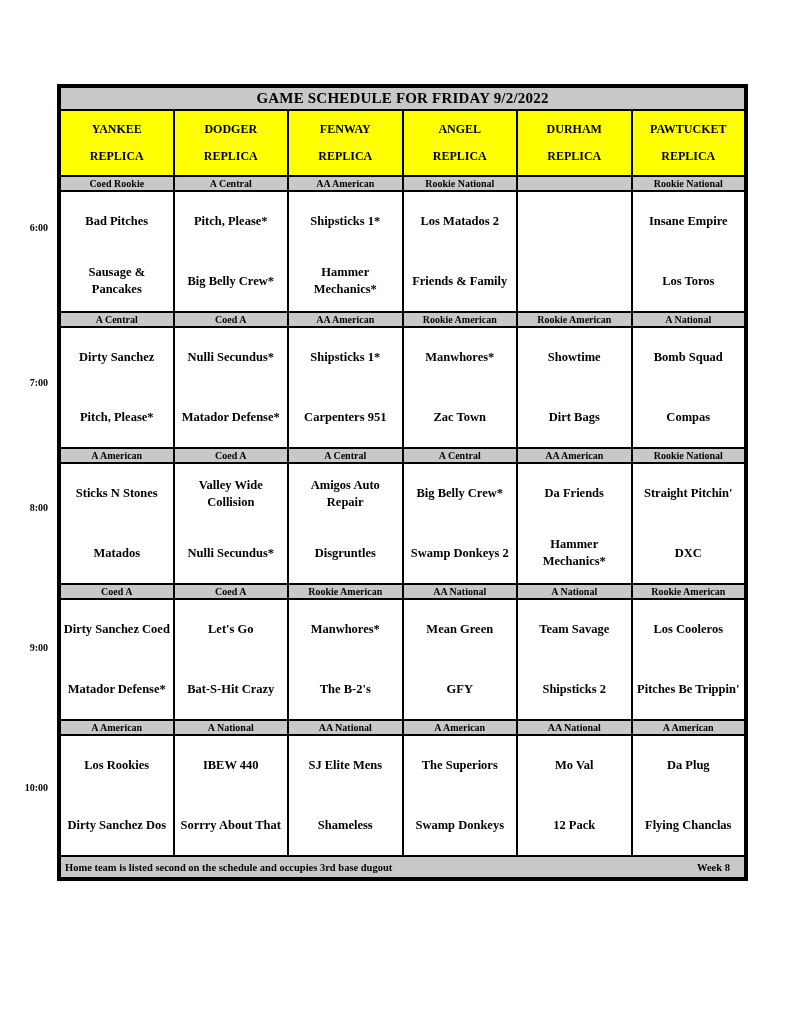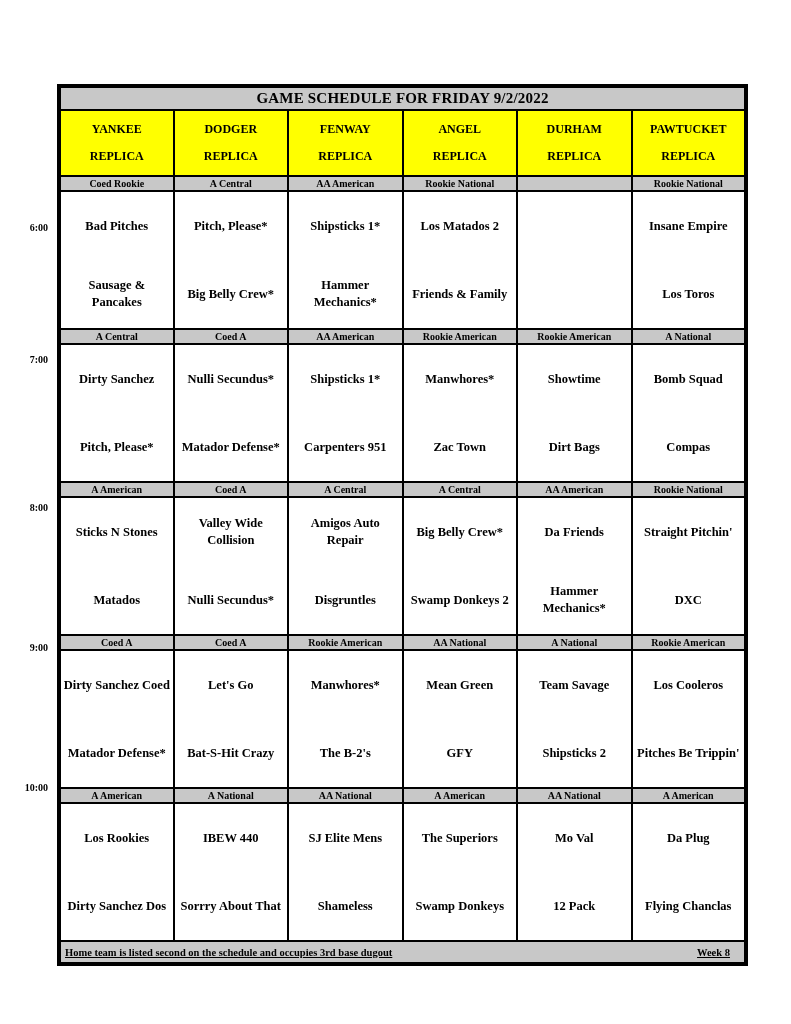--- a/index.html
+++ b/index.html
@@ -37,40 +37,40 @@
   }
   .fh-line { line-height:27px; }
 
   tr.division-row td {
     height:13px; background:#c8c8c8;
     text-align:center; vertical-align:middle;
     font-weight:bold; font-size:10px; line-height:13px;margin-top:12px;
   }
 
   tr.game-row td { height:119px; vertical-align:top; background:#fff; }
-  .game-cell-inner { display:flex; flex-direction:column; height:136px; }
+  .game-cell-inner { display:flex; flex-direction:column; height:119px; }
   .team {
     flex:1 1 50%; display:flex; align-items:center; justify-content:center;
     text-align:center; font-weight:bold; font-size:12.5px; line-height:1.35;
     padding:0 2px;
   }
 
   td.footer-cell { height:20px; background:#c8c8c8; vertical-align:middle; }
   .footer-inner {
     display:flex; justify-content:space-between; align-items:flex-end;
-    font-weight:bold; font-size:10.5px; padding:0 14px 0 4px;text-decoration:underline;
+    font-weight:bold; font-size:10.5px; padding:0 14px 0 4px;
   }
 </style>
 </head>
 <body>
 
 <div class="page">
 
   <div class="time-label" style="top:222px;">6:00</div>
-  <div class="time-label" style="top:354px;">7:00</div>
+  <div class="time-label" style="top:377px;">7:00</div>
   <div class="time-label" style="top:502px;">8:00</div>
   <div class="time-label" style="top:642px;">9:00</div>
   <div class="time-label" style="top:782px;">10:00</div>
 
   <table class="sched">
     <tbody>
 
     <tr>
       <td class="title-cell" colspan="6">GAME SCHEDULE FOR FRIDAY 9/2/2022</td>
     </tr>

